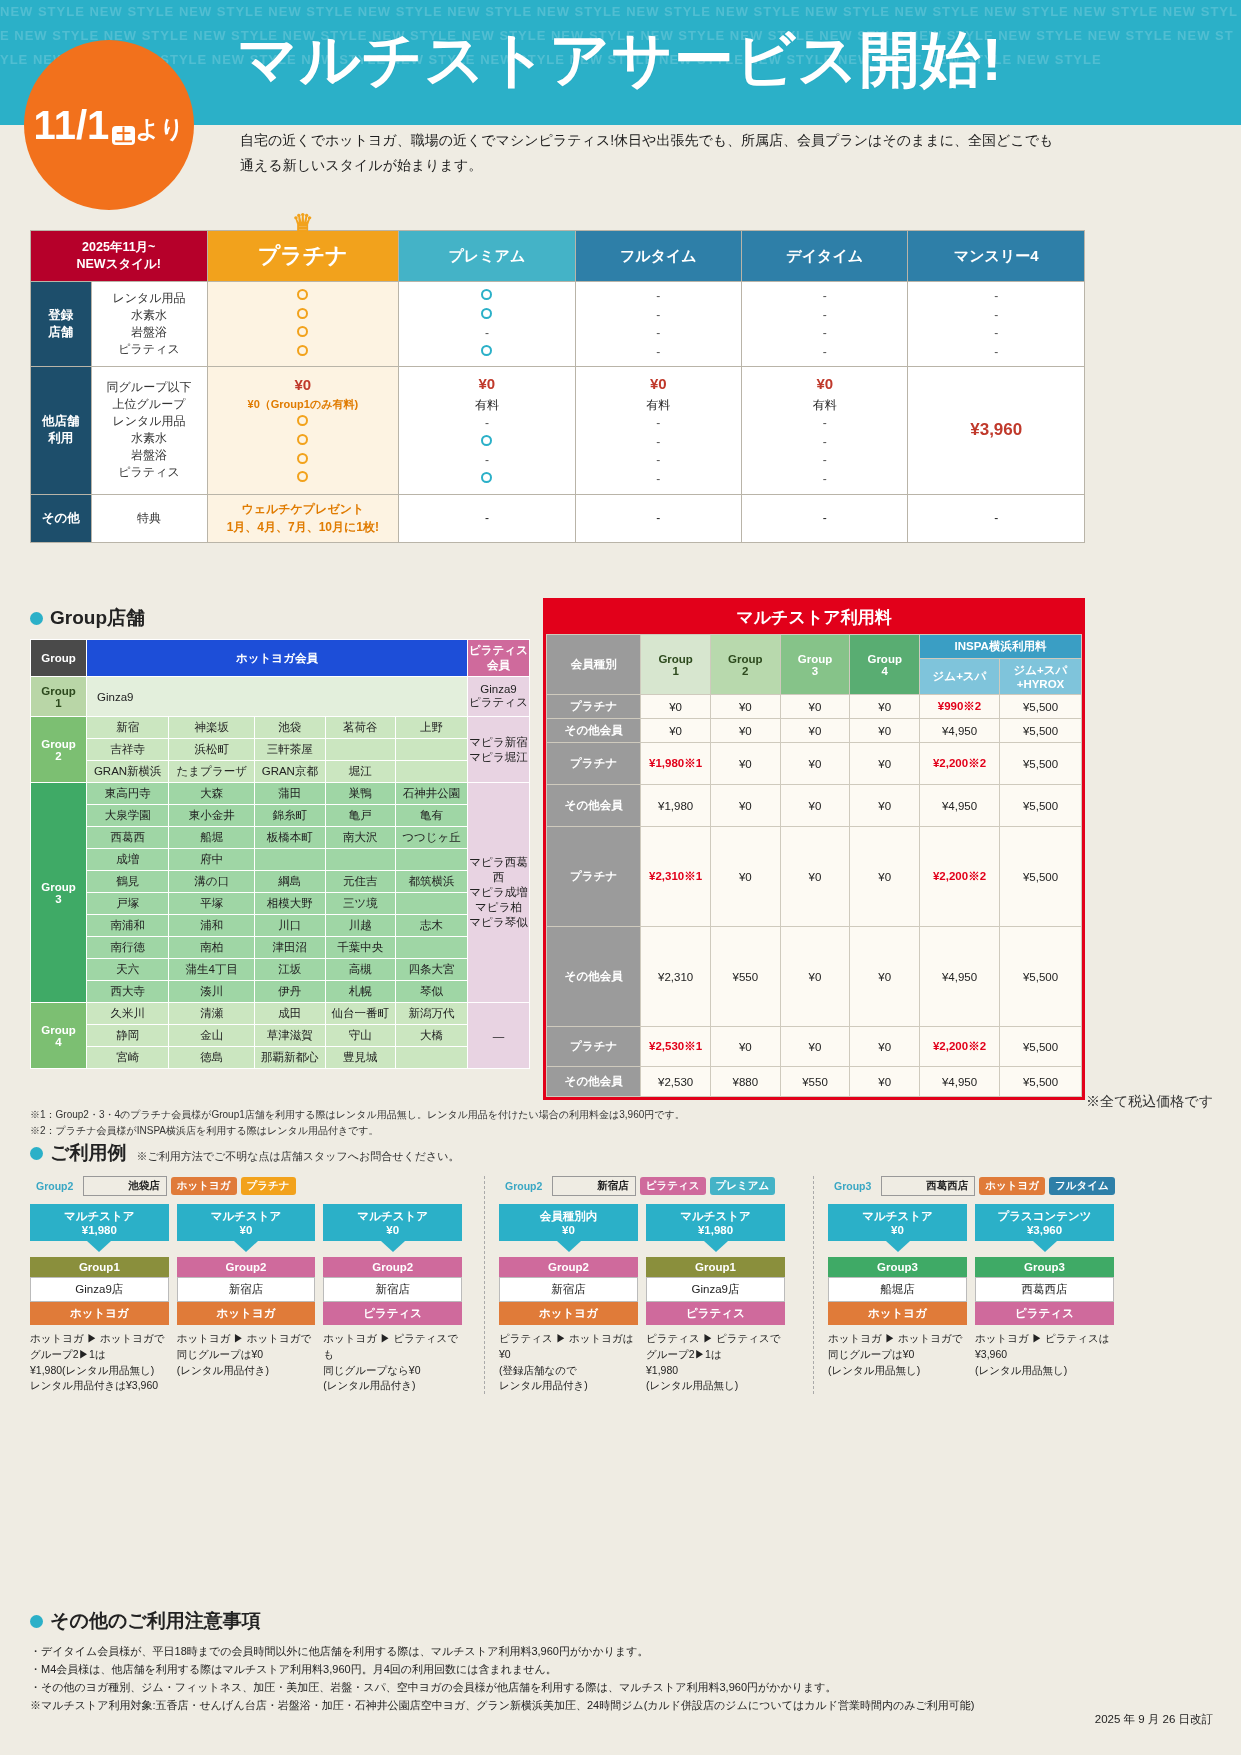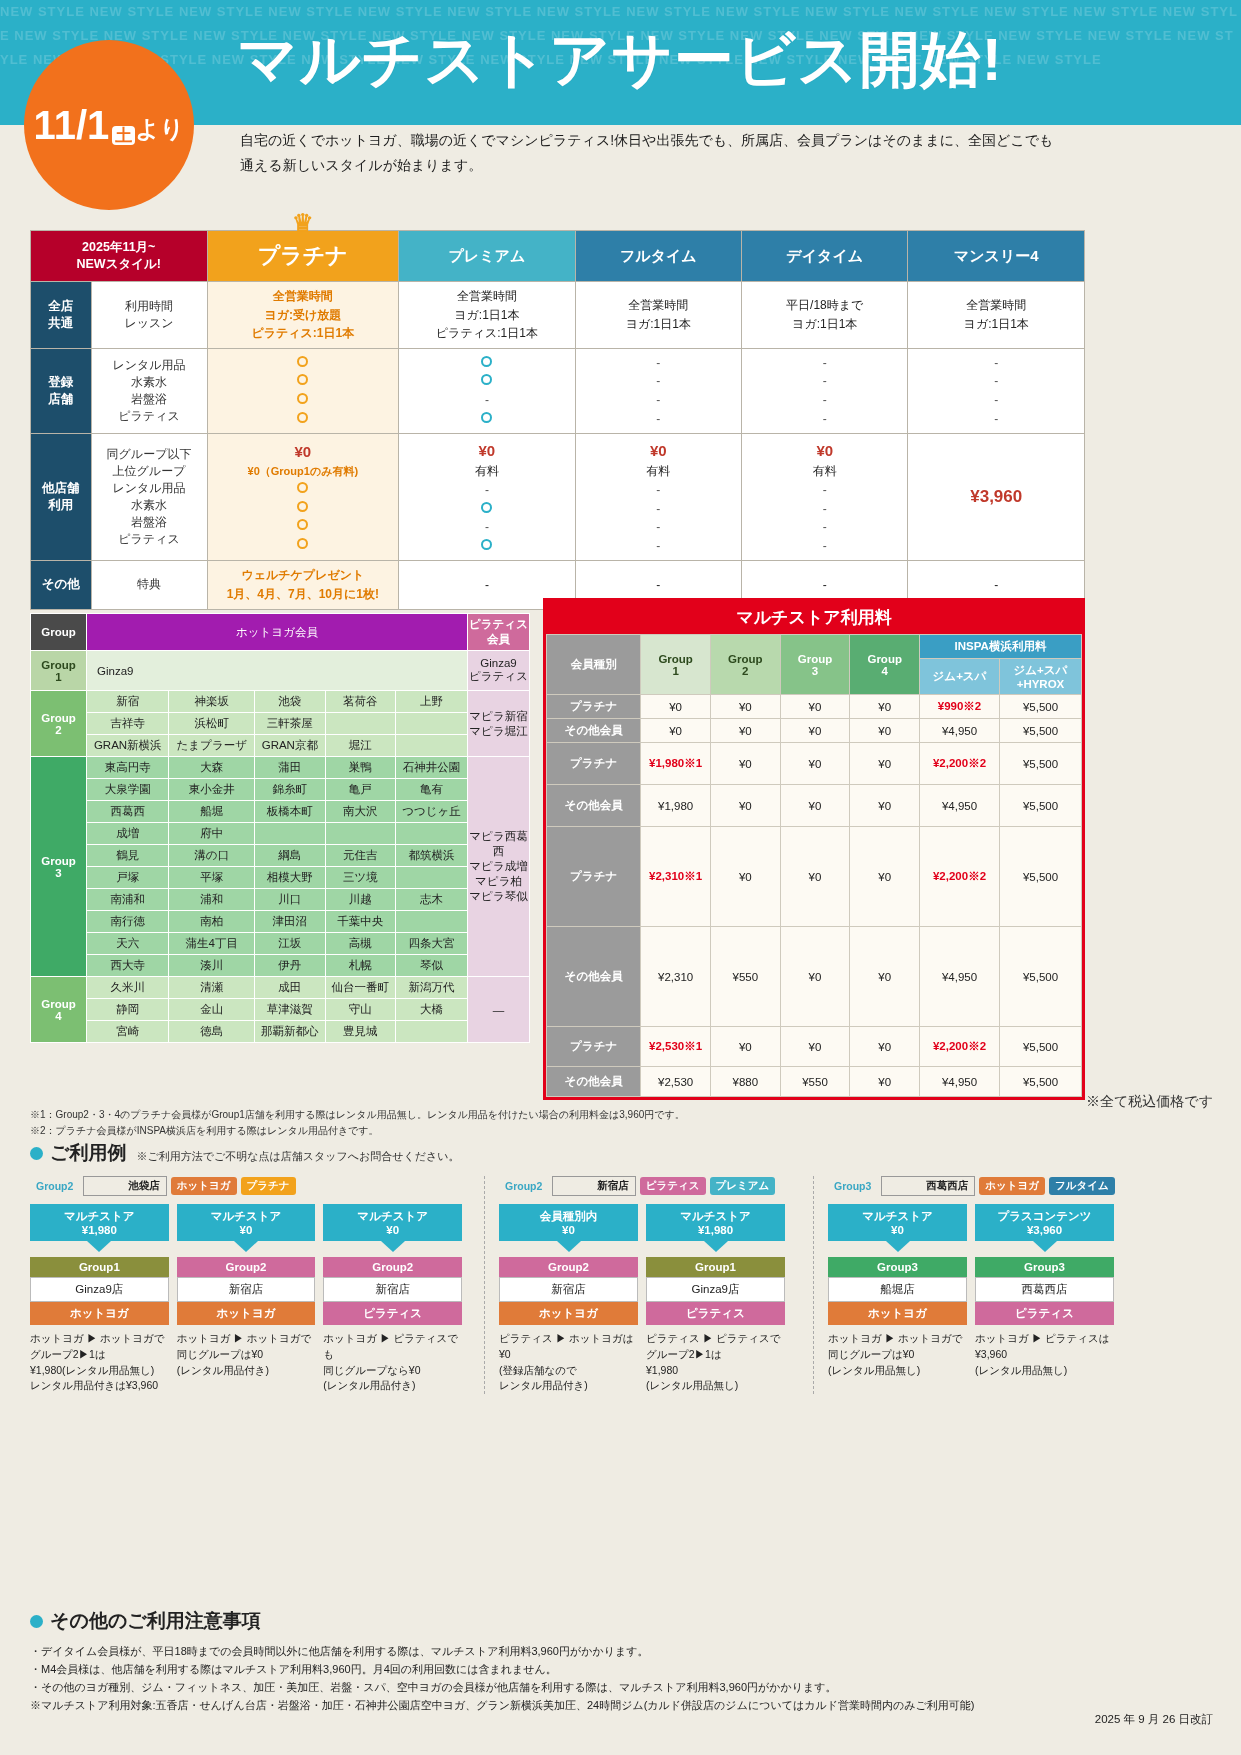--- a/index.html
+++ b/index.html
@@ -68,21 +68,21 @@
   .yen0 { color:#c0392b; font-weight:bold; font-size:15px; }
   .small { font-size:11px; }
   
   .sec-h { font-size:19px; font-weight:bold; color:#222; display:flex; align-items:center; }
   .sec-h .bullet { width:13px; height:13px; border-radius:50%; background:#2bb0c8; margin-right:7px; display:inline-block; }
   
   .grp-wrap { position:absolute; left:30px; top:605px; width:500px; }
   table.grp { border-collapse:collapse; font-size:11.5px; width:500px; margin-top:8px; }
   table.grp td { border:1px solid #fff; text-align:center; padding:3px 1px; }
   .g-head { background:#4a4a4a; color:#fff; font-weight:bold; }
-  .g-orange { background:#a21caf; color:#fff; font-weight:normal; }
+  .g-orange { background:#1d4ed8; color:#fff; font-weight:bold; }
   .g-pink { background:#cf6a9c; color:#fff; font-weight:bold; }
   .g1 { background:#e3efdc; }
   .g1h { background:#b9d6a7; color:#2d4a1e; font-weight:bold; }
   .g2 { background:#cbe6c0; }
   .g2h { background:#7cbf72; color:#fff; font-weight:bold; }
   .g3 { background:#9fd6a5; }
   .g3h { background:#3faa66; color:#fff; font-weight:bold; }
   .g4 { background:#cbe6c0; }
   .g4h { background:#7cbf72; color:#fff; font-weight:bold; }
   .pil { background:#e8d3e2; }
@@ -161,42 +161,20 @@
       <td class="hdr-plat" style="width:190px">
         <span class="crown">♛</span>
         <span>プラチナ</span>
       </td>
       <td class="hdr-prem" style="width:175px">プレミアム</td>
       <td class="hdr-full" style="width:165px">フルタイム</td>
       <td class="hdr-day" style="width:165px">デイタイム</td>
       <td class="hdr-m4" style="width:175px">マンスリー4</td>
     </tr>
 
-    <tr>
-      <td class="rowhead">
-        <div>全店</div>
-        <div>共通</div>
-      </td>
-      <td class="rowsub">
-        <div>利用時間</div>
-        <div>レッスン</div>
-      </td>
-      <td class="cell plat" style="white-space:pre-line">全営業時間
-ヨガ:受け放題
-ピラティス:1日1本</td>
-      <td class="cell" style="white-space:pre-line">全営業時間
-ヨガ:1日1本
-ピラティス:1日1本</td>
-      <td class="cell" style="white-space:pre-line">全営業時間
-ヨガ:1日1本</td>
-      <td class="cell" style="white-space:pre-line">平日/18時まで
-ヨガ:1日1本</td>
-      <td class="cell" style="white-space:pre-line">全営業時間
-ヨガ:1日1本</td>
-    </tr>
 
     <tr>
       <td class="rowhead">
         <div>登録</div>
         <div>店舗</div>
       </td>
       <td class="rowsub">
         <div>レンタル用品</div>
         <div>水素水</div>
         <div>岩盤浴</div>
@@ -292,20 +270,24 @@
       <td class="cell">-</td>
       <td class="cell">-</td>
       <td class="cell">-</td>
       <td class="cell">-</td>
     </tr>
   </tbody>
     </table>
 </div>
 
 <div class="grp-wrap">
+  <div class="sec-h">
+    <span class="bullet"></span>
+    <span>Group店舗</span>
+  </div>
   <table class="grp">
     <tbody>
         <tr>
       <td class="g-head" style="width:56px">Group</td>
       <td class="g-orange" colspan="5">ホットヨガ会員</td>
       <td class="g-pink" style="width:62px">ピラティス<br>会員</td>
     </tr>
 
     <tr>
       <td class="g1h">

